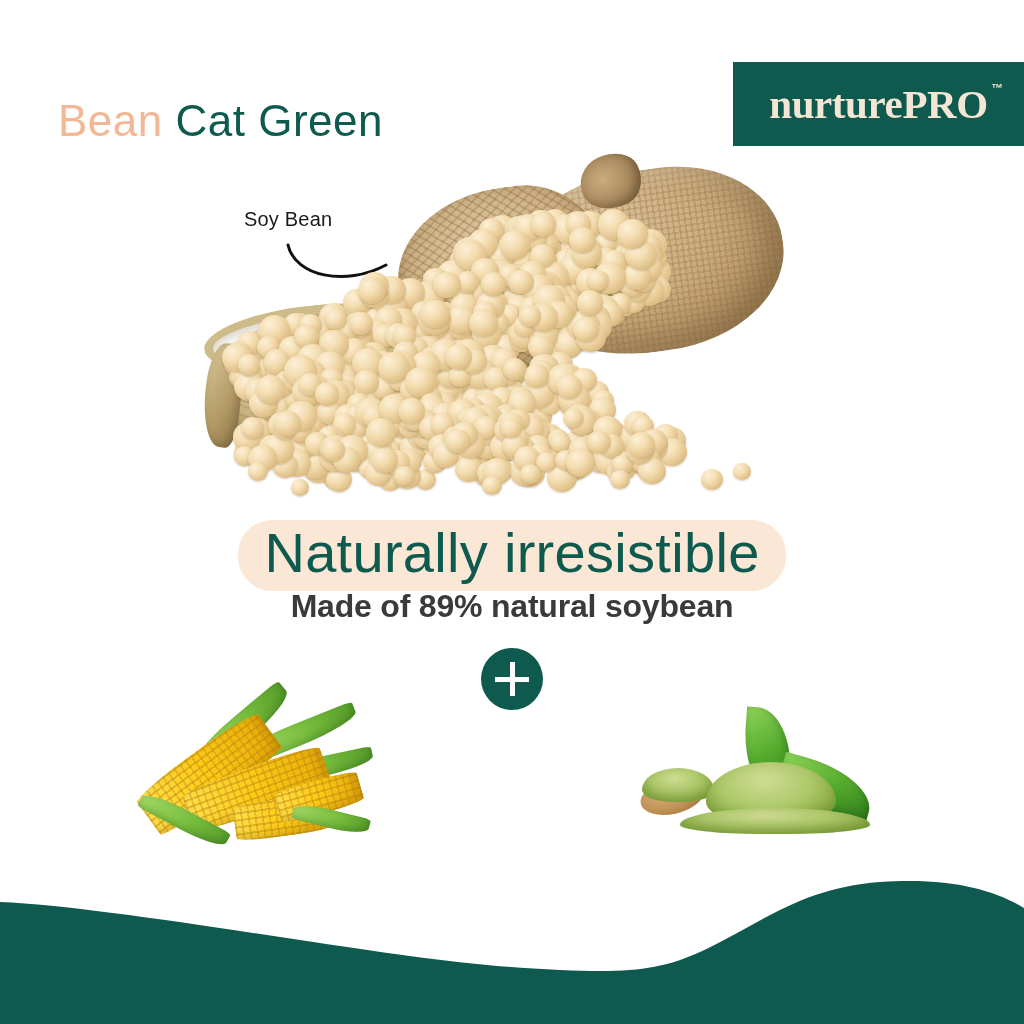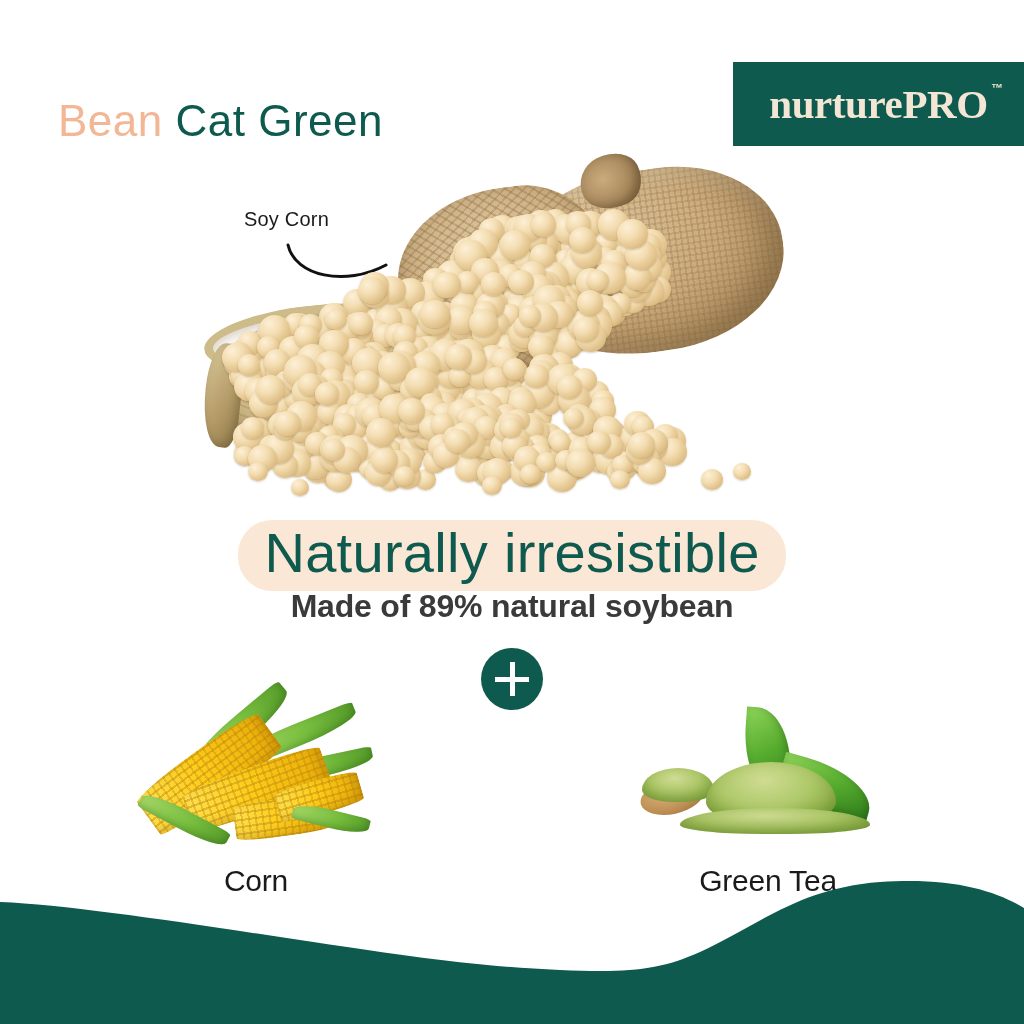--- a/index.html
+++ b/index.html
@@ -228,21 +228,21 @@
     <span class="title-rest">Cat Green</span>
   </div>
 
   <div class="logo-badge">
     <span class="logo-text">
       <span>nurturePRO</span>
       <span class="logo-tm">™</span>
     </span>
   </div>
 
-  <div class="soybean-label">Soy Corn</div>
+  <div class="soybean-label">Soy Bean</div>
   <svg class="soybean-arc" viewBox="0 0 104 40">
     <path d="M3 2 C10 33, 60 44, 101 22" fill="none" stroke="#111" stroke-width="3" stroke-linecap="round"></path>
   </svg>
 
   <div class="hero">
 
     <div class="sack">
       <div class="sack-body"></div>
       <div class="sack-knot"></div>
       <div class="sack-mouth"></div>
@@ -1083,34 +1083,32 @@
         <div class="husk" style="left:74px;  top:10px;  width:120px; height:26px; transform:rotate(-40deg);"></div>
         <div class="husk" style="left:128px; top:18px;  width:126px; height:22px; transform:rotate(-22deg);"></div>
         <div class="husk" style="left:150px; top:52px;  width:118px; height:20px; transform:rotate(-12deg);"></div>
         <div class="cob" style="left:28px;  top:42px;  width:150px; height:52px; transform:rotate(-36deg);"></div>
         <div class="cob" style="left:78px;  top:60px;  width:146px; height:46px; transform:rotate(-20deg);"></div>
         <div class="cob" style="left:128px; top:92px;  width:100px; height:38px; transform:rotate(-8deg);"></div>
         <div class="cob" style="left:170px; top:74px;  width:86px;  height:34px; transform:rotate(-16deg);"></div>
         <div class="husk" style="left:30px;  top:104px; width:96px;  height:20px; transform:rotate(28deg);"></div>
         <div class="husk" style="left:186px; top:104px; width:78px;  height:18px; transform:rotate(14deg);"></div>
       </div>
-      <div class="ing-label">Corn</div>
     </div>
 
     <div class="ingredient">
       <div class="ing-art">
         <div class="leaf" style="left:126px; top:2px;   width:48px;  height:88px; transform:rotate(4deg);"></div>
         <div class="leaf" style="left:160px; top:58px;  width:96px;  height:46px; transform:rotate(16deg);"></div>
         <div class="spoon-handle" style="left:56px; top:76px; width:92px; height:12px; transform:rotate(-14deg);"></div>
         <div class="spoon-bowl" style="left:22px; top:74px; width:64px; height:34px; transform:rotate(-12deg);"></div>
         <div class="powder" style="left:24px; top:62px;  width:72px;  height:34px;"></div>
         <div class="powder" style="left:88px; top:56px;  width:130px; height:62px;"></div>
         <div class="powder" style="left:62px; top:102px; width:190px; height:26px;"></div>
       </div>
-      <div class="ing-label">Green Tea</div>
     </div>
 
 
   </div>
 
   <svg class="wave" viewBox="0 0 1024 150" preserveAspectRatio="none">
     <path d="M0,28 C70,31 180,48 300,66 C400,81 470,92 560,96 C630,99 660,96 700,78
              C760,50 800,14 880,8 C950,3 995,16 1024,34 L1024,150 L0,150 Z" fill="#0E5A4E"></path>
   </svg>
 

